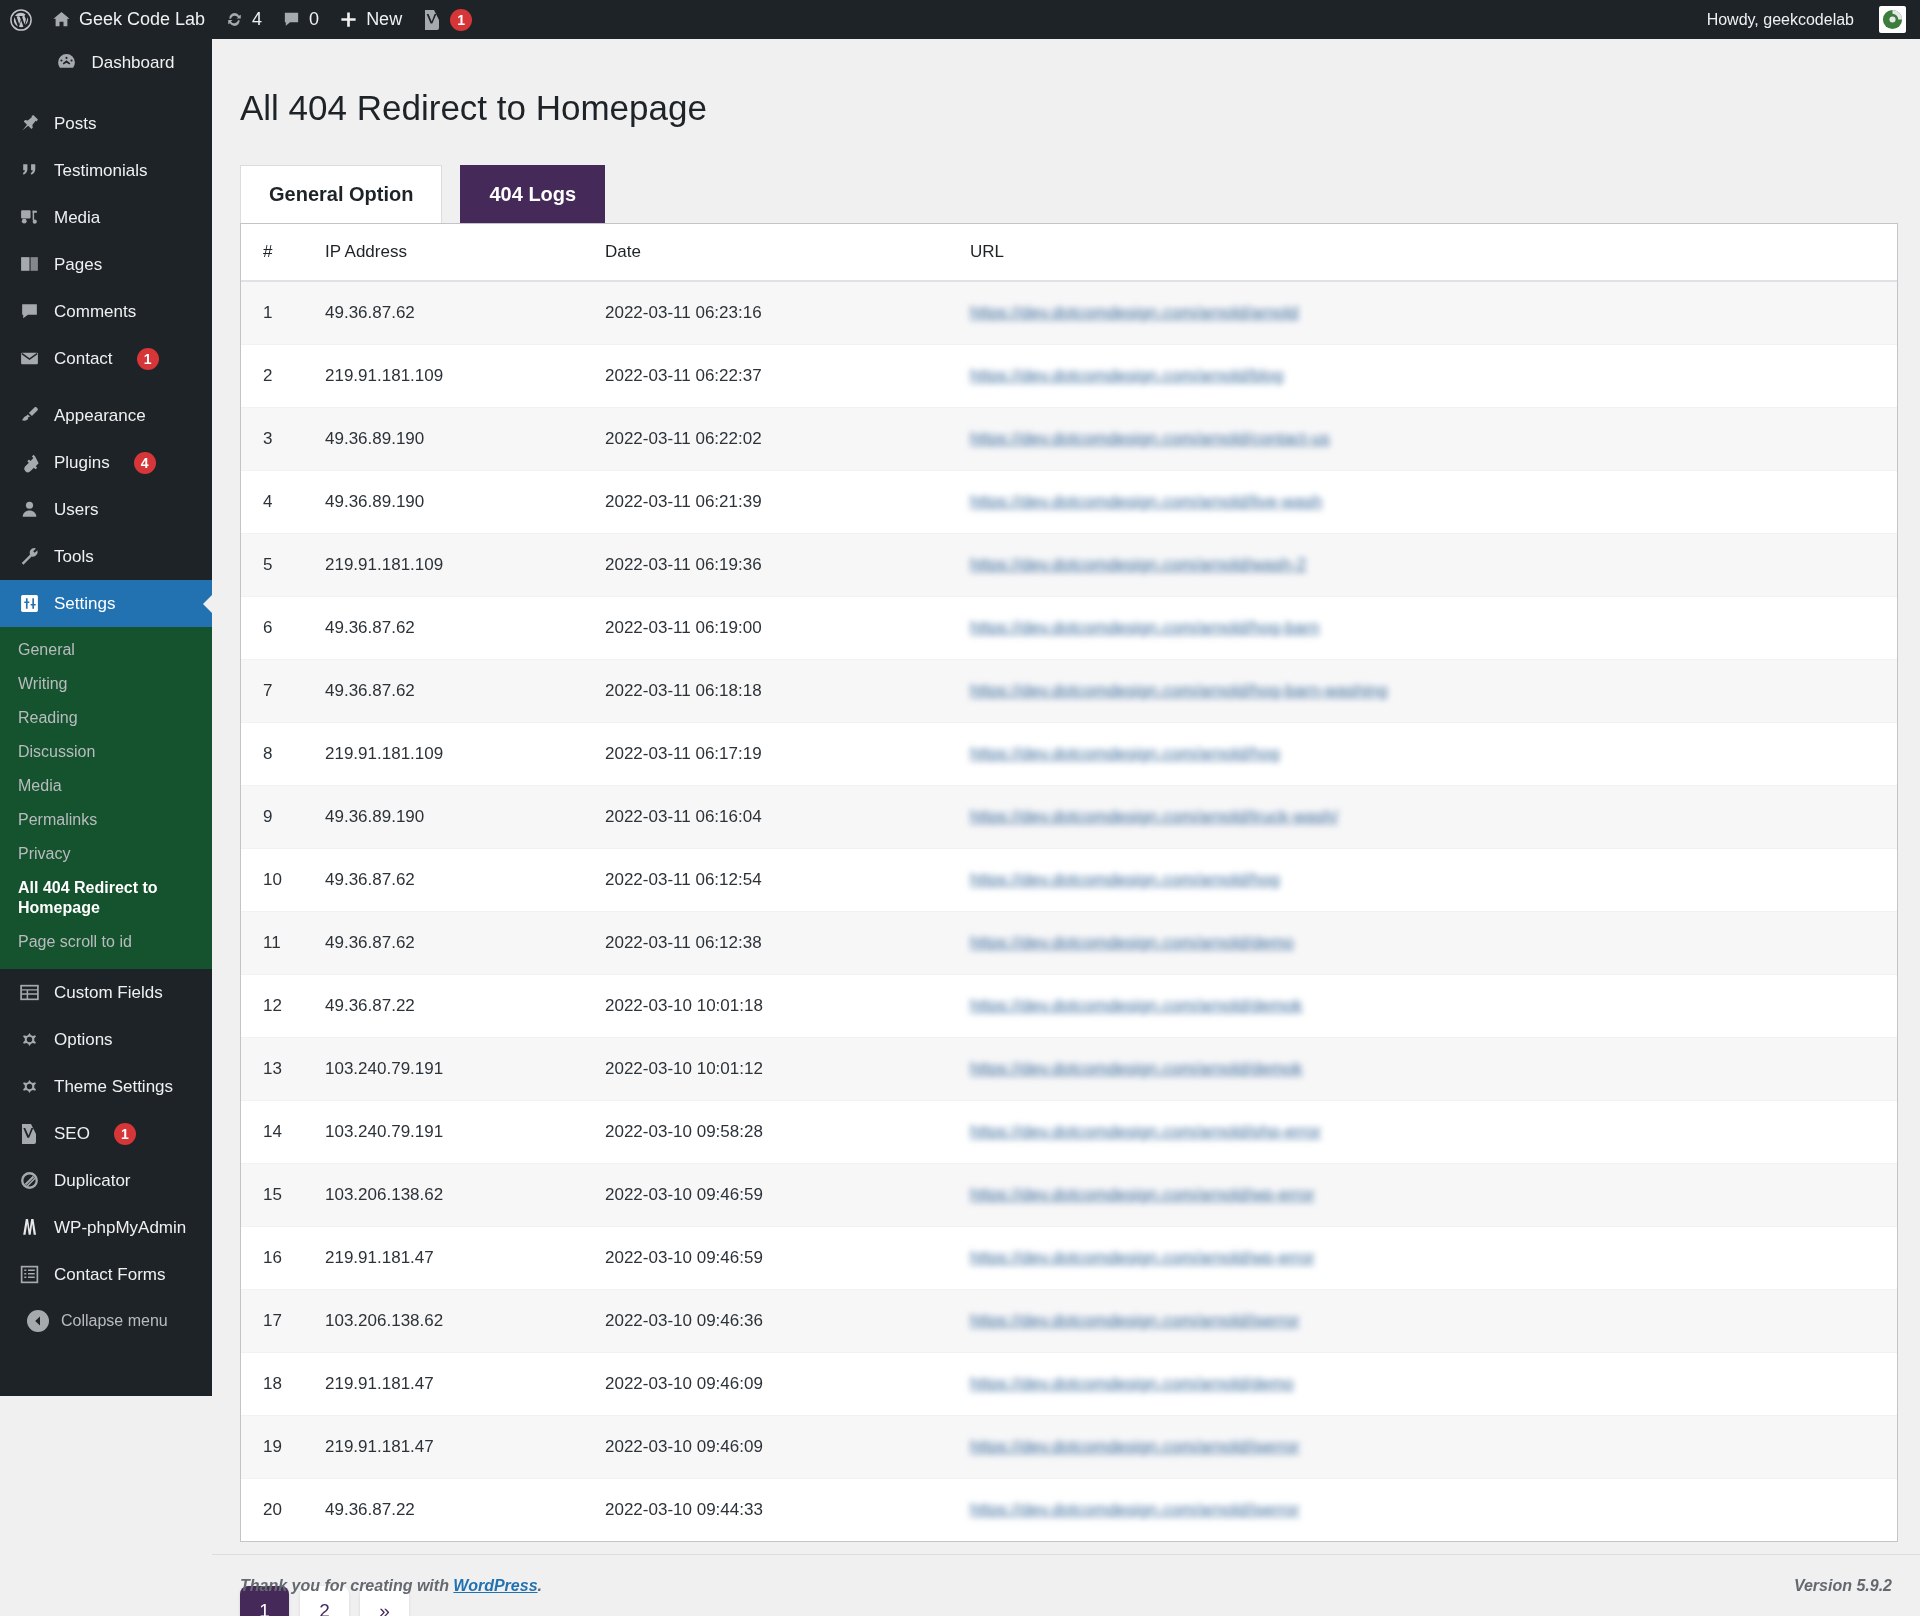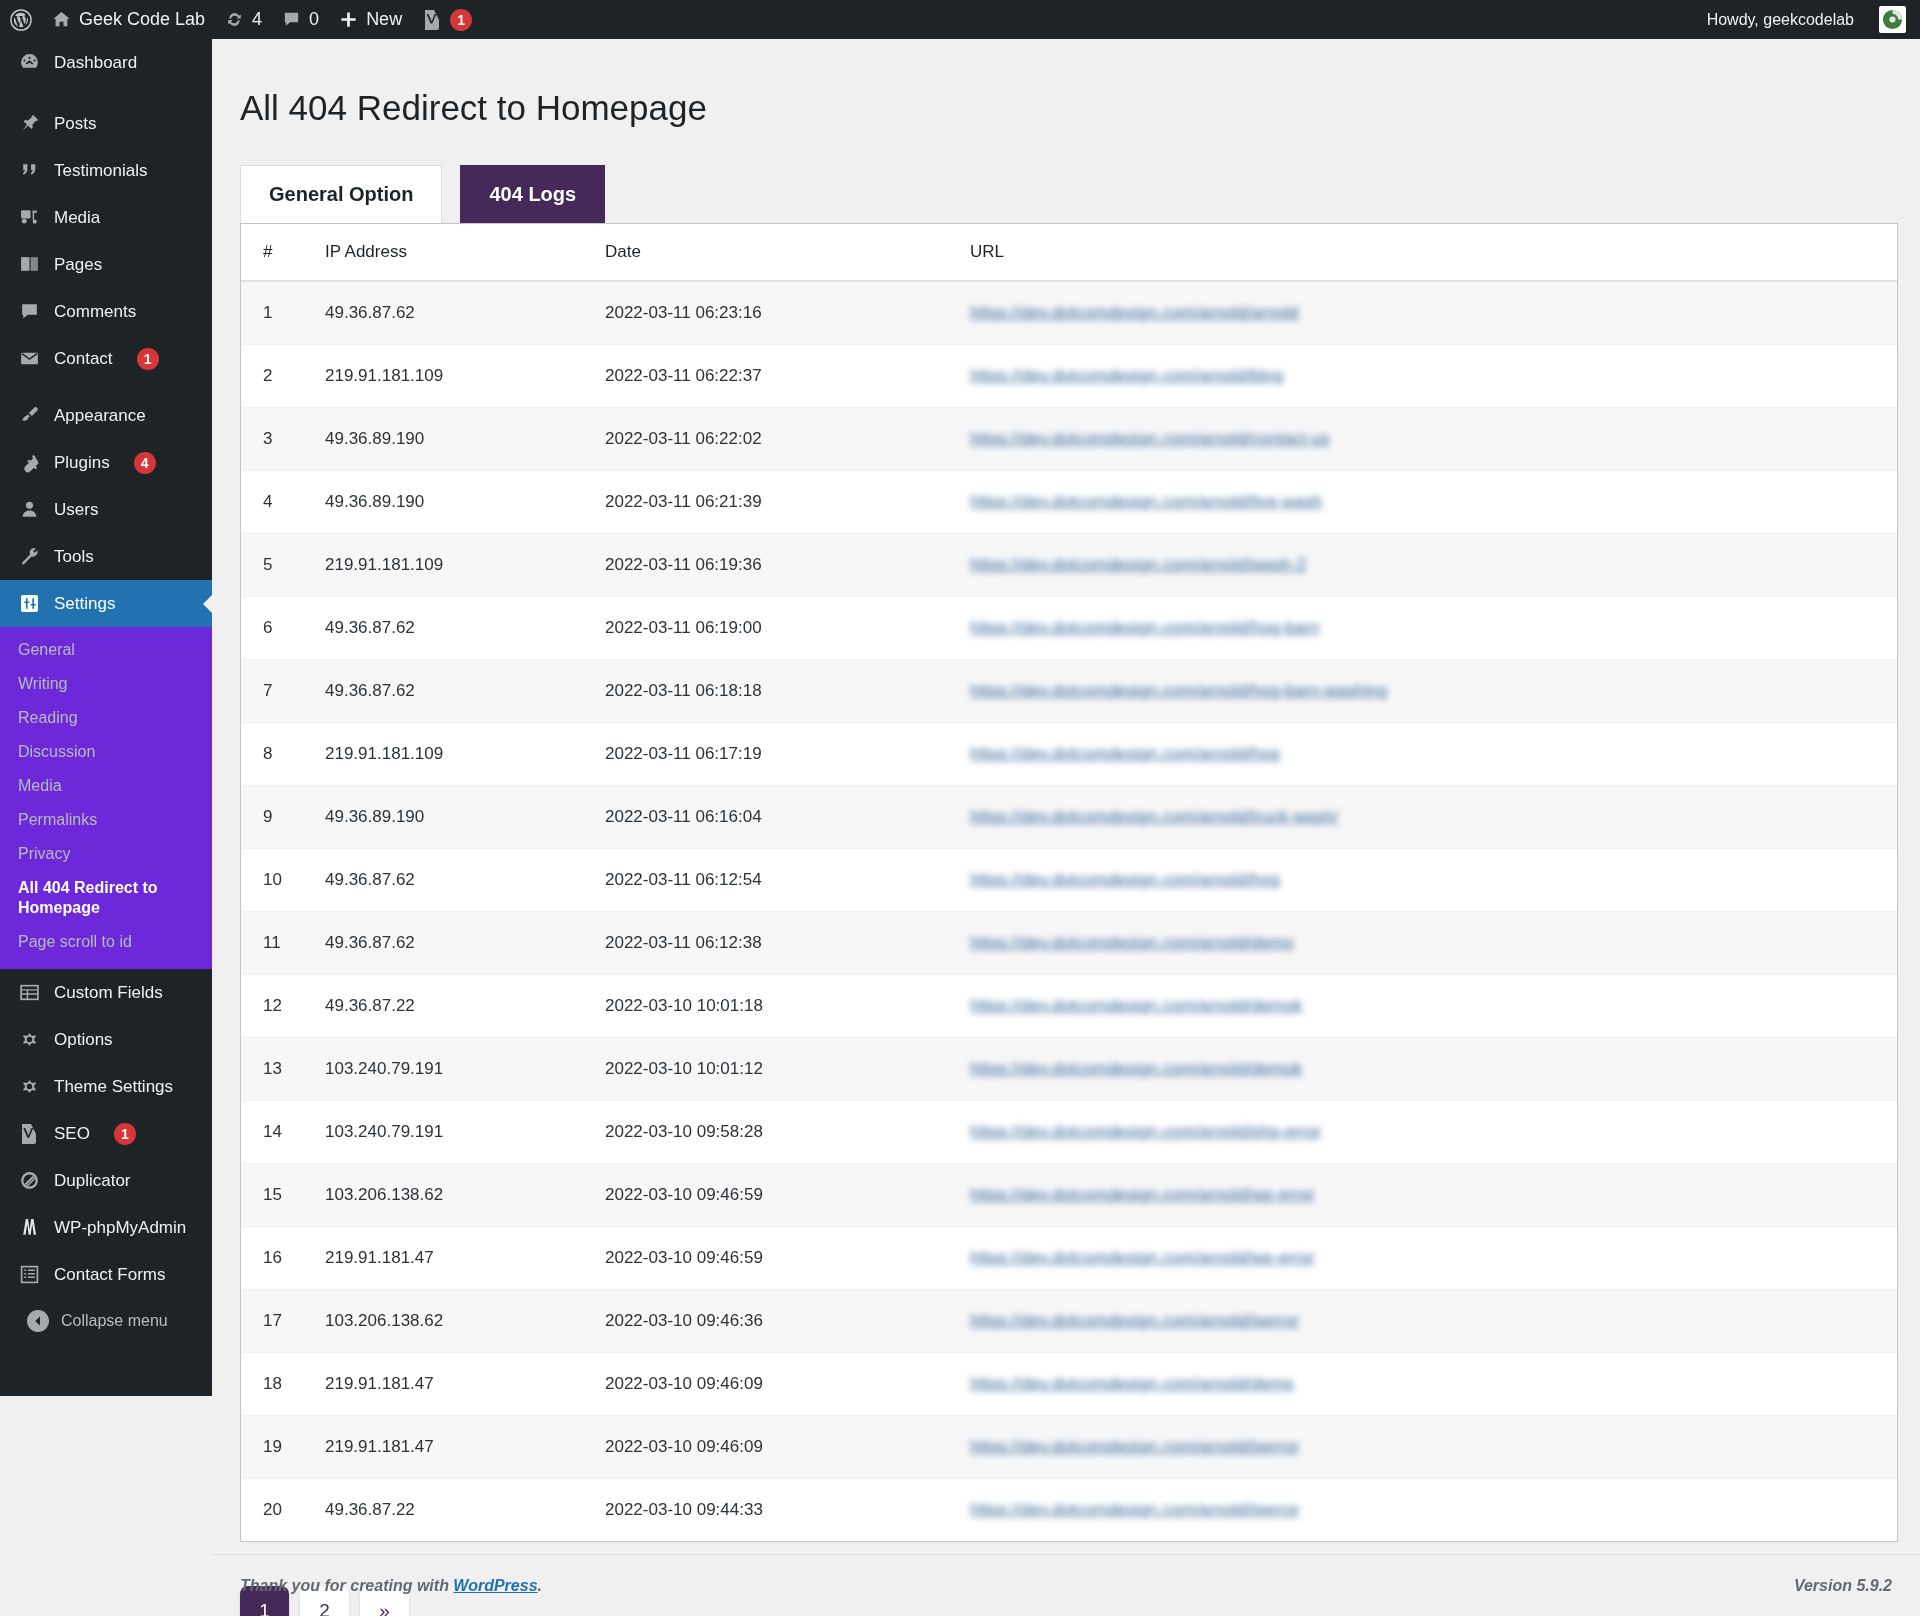--- a/index.html
+++ b/index.html
@@ -52,33 +52,33 @@
     display: flex; align-items: center; gap: 14px;
     height: 47px; padding-left: 18px;
     color: #f0f0f1; font-size: 17px;
     position: relative;
   }
   .menu-item .mi-ico {
     width: 22px; height: 22px; flex: 0 0 22px;
     display: flex; align-items: center; justify-content: center;
     color: #a7aaad;
   }
-  .menu-item.dashboard { margin-bottom: 4px; }
+  .menu-item.dashboard { margin-bottom: 4px; justify-content: center; }
   .menu-sep { height: 10px; }
   .menu-item.active {
     background: #2271b1; color: #fff; font-weight: 400;
   }
   .menu-item.active .mi-ico { color: #fff; }
   .menu-item.active::after {
     content: ""; position: absolute; right: -1px; top: 50%;
     margin-top: -10px;
     border-style: solid; border-width: 10px 10px 10px 0;
     border-color: transparent #f0f0f1 transparent transparent;
   }
-  .submenu { background: #6d28d9; padding: 6px 0 10px 0; }
+  .submenu { background: #14532d; padding: 6px 0 10px 0; }
   .submenu-item {
     display: block; padding: 7px 0 7px 18px;
     color: #b9bcbf; font-size: 16px; line-height: 20px;
   }
   .submenu-item.current { color: #fff; font-weight: bold; width: 180px; }
   .collapse {
     display: flex; align-items: center; gap: 12px;
     height: 46px; padding-left: 18px; color: #b9bcbf; font-size: 16px; margin-left: 9px;
   }
   .collapse .circ {

